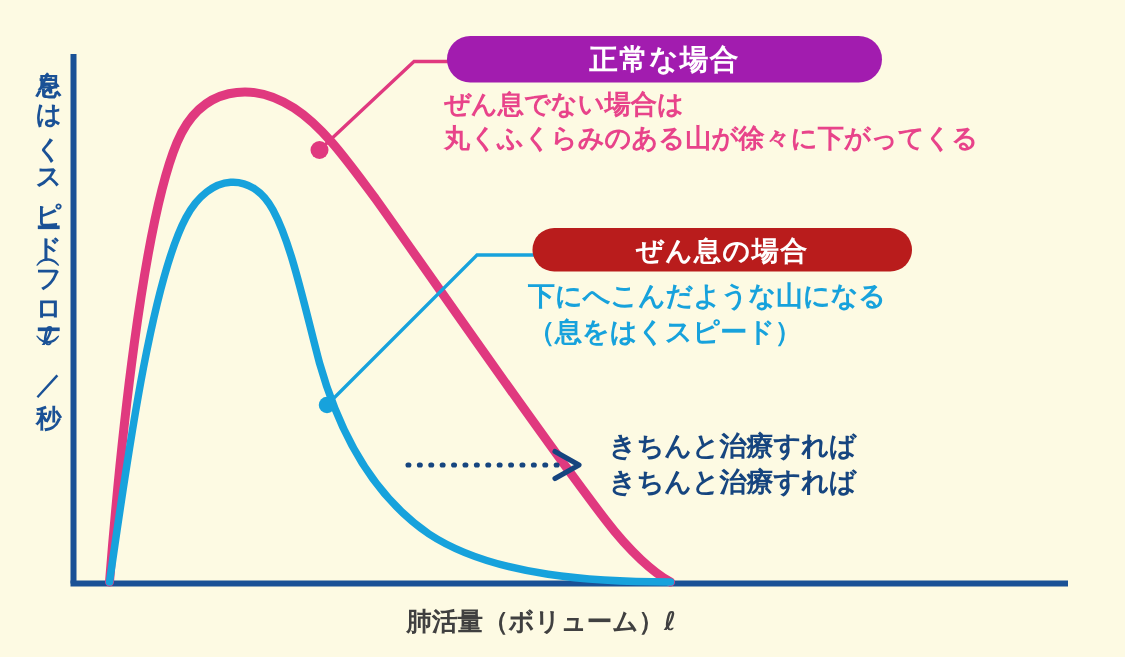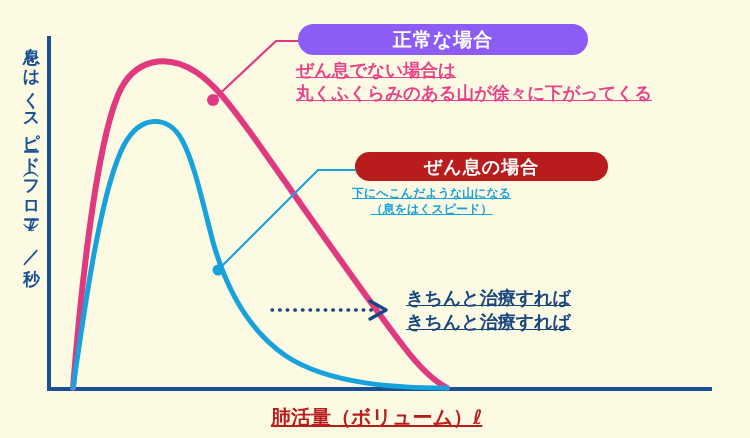--- a/index.html
+++ b/index.html
@@ -27,38 +27,37 @@
     top: 0;
     width: 750px;
     height: 438px;
     overflow: visible;
   }
   .txt {
     position: absolute;
     white-space: pre;
     font-weight: bold;
     line-height: 1.32;
-    text-decoration: underline;
   }
   .pill-label {
     position: absolute;
     display: flex;
     align-items: center;
     justify-content: center;
     font-weight: bold;
     color: #ffffff;
     letter-spacing: 1px;
   }
   .pill-pink {
     left: 298px;
     top: 24px;
     width: 290px;
     height: 31px;
     border-radius: 16px;
-    background: #8b5cf6;
+    background: #a21caf;
     font-size: 19px;
   }
   .pill-blue {
     left: 355px;
     top: 152px;
     width: 253px;
     height: 29px;
     border-radius: 15px;
     background: #b91c1c;
     font-size: 18px;
@@ -66,34 +65,33 @@
   .desc-pink {
     left: 296px;
     top: 59px;
     color: #e8438a;
     font-size: 17.5px;
   }
   .desc-blue {
     left: 352px;
     top: 186px;
     color: #17a2dc;
-    font-size: 12px;
-    text-align: center;
+    font-size: 18px;
   }
   .note-navy {
     left: 406px;
     top: 286px;
     color: #16457f;
     font-size: 18px;
   }
   .axis-x-label {
     left: 271px;
     top: 404px;
-    color: #b91c1c;
-    font-size: 20px;
+    color: #404040;
+    font-size: 17px;
     font-weight: bold;
   }
   .axis-y-label {
     position: absolute;
     left: 14px;
     top: 34px;
     width: 30px;
     height: 340px;
     color: #1a5196;
     font-size: 17px;

